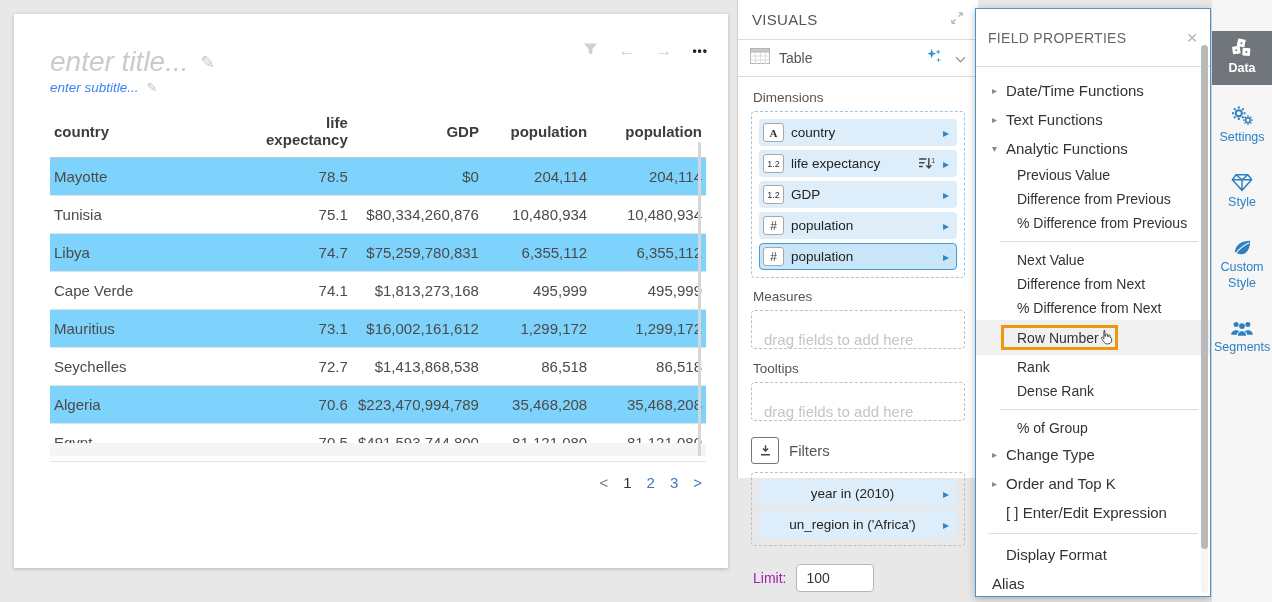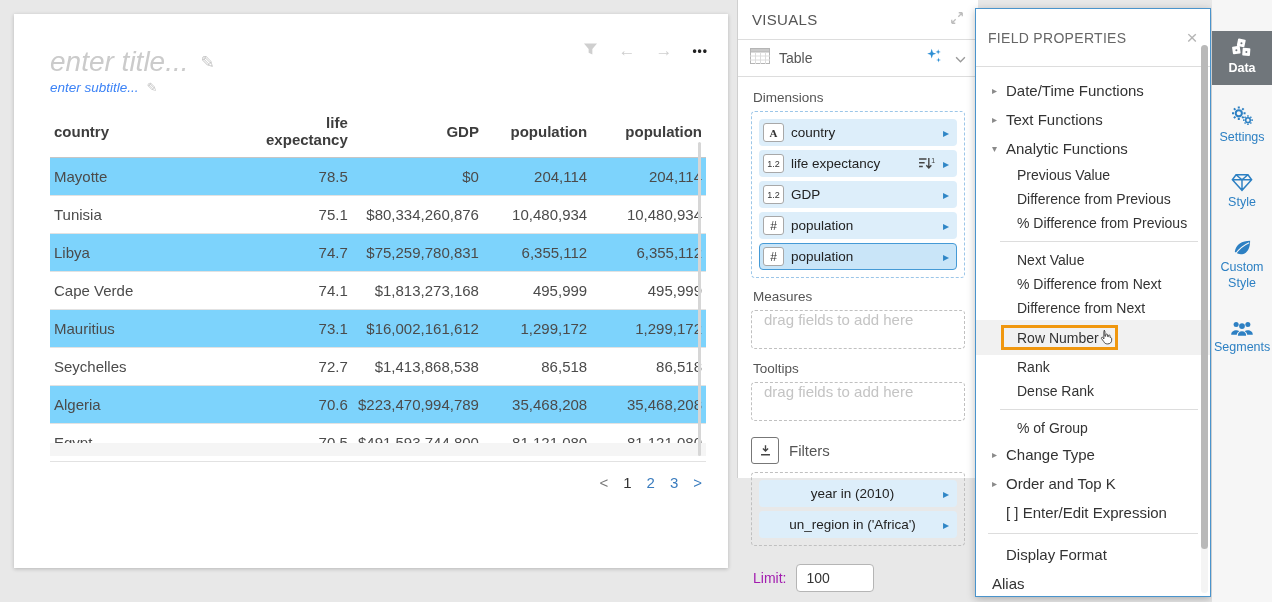--- a/index.html
+++ b/index.html
@@ -41,21 +41,21 @@
   .sec-label{color:#555;font-size:13.5px;margin:3px 0 6px 2px;}
   .dim-box{border:1px dashed #9cc6e8;border-radius:4px;padding:3px 5px;margin-bottom:11px;}
   .pill{display:flex;align-items:center;background:#ddeefa;border:1px solid rgba(0,0,0,0);border-radius:4px;height:25px;margin:4px 2px;padding:0 7px 0 3px;cursor:pointer;}
   .pill--selected{background:#c9e5f8;border-color:#459ad6;}
   .pill-icon{width:19px;height:17px;background:#fff;border:1px solid #a8a8a8;border-radius:3px;display:flex;align-items:center;justify-content:center;font-size:9px;color:#333;flex:none;}
   .pill-icon--letter{font-family:"Liberation Serif",serif;font-weight:bold;font-size:11px;}
   .pill-icon--hash{font-size:12px;}
   .pill-label{margin-left:7px;font-size:13.5px;color:#222;flex:1;white-space:nowrap;overflow:hidden;}
   .pill-chevron{color:#2f86c6;font-size:12px;margin-left:6px;}
   .sort-glyph{margin-right:2px;flex:none;display:flex;}
-  .drop-box{border:1px dashed #c0c0c0;border-radius:4px;height:39px;display:flex;align-items:flex-start;padding-left:12px;color:#c4c4c4;font-size:15px;margin-bottom:12px;box-sizing:border-box;}
+  .drop-box{border:1px dashed #c0c0c0;border-radius:4px;height:39px;display:flex;align-items:flex-end;padding-left:12px;color:#c4c4c4;font-size:15px;margin-bottom:12px;box-sizing:border-box;}
   .filters-head{display:flex;align-items:center;margin:16px 0 8px 0;}
   .filters-iconbtn{width:26px;height:25px;border:1px solid #777;border-radius:3px;display:flex;align-items:center;justify-content:center;margin-right:10px;cursor:pointer;background:#fff;}
   .filters-label{color:#555;font-size:15px;}
   .limit-row{display:flex;align-items:center;margin:18px 0 14px 2px;}
   .limit-label{font-size:14px;color:#a21caf;}
   .limit-input{width:58px;height:26px;border:1px solid #b5b5b5;border-radius:4px;margin-left:10px;padding:0 9px;font-size:14px;color:#333;font-family:"Liberation Sans",sans-serif;}
 
   
   .field-props{position:absolute;left:975px;top:8px;width:236px;height:589px;background:#fff;border:1px solid #4a94cc;box-shadow:0 2px 8px rgba(0,0,0,.25);box-sizing:border-box;}
   .fp-header{height:33px;display:flex;align-items:center;justify-content:space-between;padding:12px 12px;border-bottom:1px solid #ddd;color:#666;font-size:14px;letter-spacing:.3px;}
@@ -321,22 +321,22 @@
       <div class="fp-top">
         <span class="fp-caret">▾</span>
         <span>Analytic Functions</span>
       </div>
 
       <div class="fp-sub">Previous Value</div>
       <div class="fp-sub">Difference from Previous</div>
       <div class="fp-sub">% Difference from Previous</div>
       <div class="fp-divider"></div>
       <div class="fp-sub">Next Value</div>
+      <div class="fp-sub">Difference from Next</div>
       <div class="fp-sub">% Difference from Next</div>
-      <div class="fp-sub">Difference from Next</div>
 
       <div class="fp-sub fp-highlight-row">
         <span class="hl-box">
           <span>Row Number</span>
           <span class="hand-cursor">
             <svg width="14" height="16" viewBox="0 0 13 15">
                 <path d="M4.5 1.5c.55 0 1 .45 1 1v4.2l.7.1V5.6c0-.5.4-.9.9-.9s.9.4.9.9v1.5l.7.1V6.4c0-.45.36-.8.8-.8.44 0 .8.35.8.8v1.5l.6.1c.5.08.9.5.9 1v1.5c0 2.2-1.6 3.5-3.8 3.5-1.9 0-3-.8-3.6-2.2L2.2 8.9c-.25-.55.15-1.15.75-1.15.3 0 .6.15.75.4l.8 1.2V2.5c0-.55.45-1 1-1z" fill="#fff" stroke="#444" stroke-width=".9"></path>
               </svg>
           </span>
         </span>

